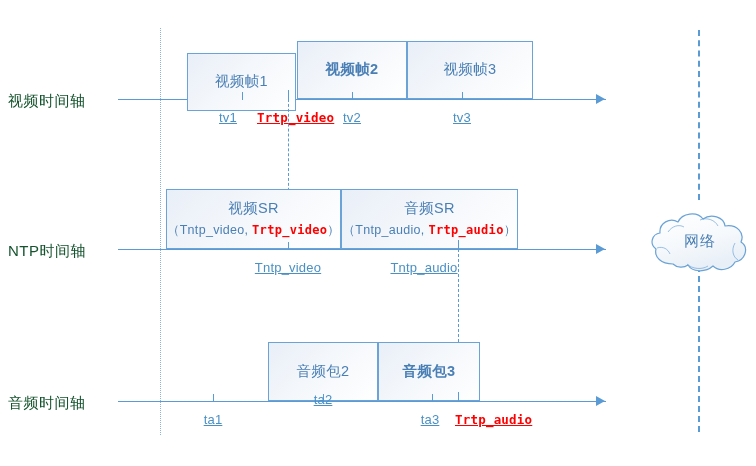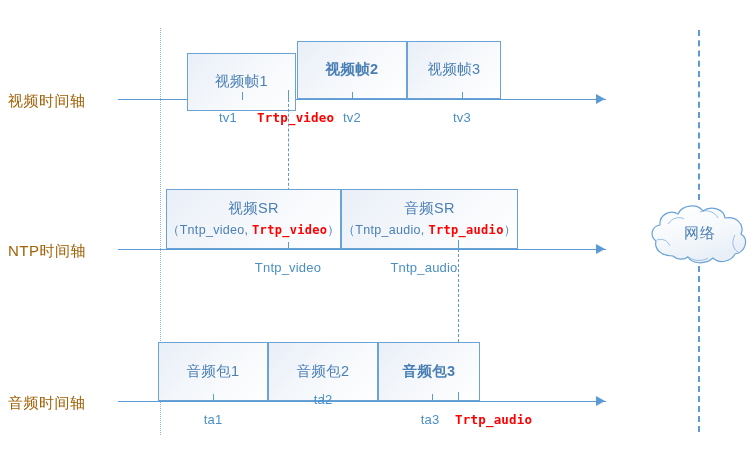--- a/index.html
+++ b/index.html
@@ -6,21 +6,21 @@
   body{
     width:756px;height:466px;
     font-family:"Liberation Sans","DejaVu Sans",sans-serif;
     overflow:hidden;
   }
   #stage{position:relative;width:756px;height:466px;background:#fff;}
 
   
   .axis-label{
     position:absolute;
-    color:#a16207;
+    color:#14532d;
     font-size:15px;
     line-height:1;
     white-space:nowrap;
     letter-spacing:.5px;
     text-align:right;
   }
 
   
   .axis-line{
     position:absolute;
@@ -43,20 +43,21 @@
   }
 
   
   .tick-label{
     position:absolute;
     font-size:13px;
     color:#4a90c4;
     white-space:nowrap;
     transform:translateX(-50%);
     letter-spacing:.2px;
+    text-decoration:underline;
   }
   .tick-label.red{
     color:#ff0000;
     font-family:"DejaVu Sans Mono","Liberation Mono",monospace;
     font-size:12.5px;
     font-weight:600;
   }
   .tick-label.lft{transform:none;}
 
   
@@ -132,21 +133,21 @@
 
   <div class="axis-line" style="left:118px;top:99px;width:488px;"></div>
   <div class="axis-arrow" style="left:596px;top:93.5px;"></div>
 
   <div class="box" style="left:187px;top:53px;width:109px;height:58px;">
     <span class="ttl">视频帧1</span>
   </div>
   <div class="box" style="left:297px;top:41px;width:110px;height:58px;font-weight:bold;">
     <span class="ttl">视频帧2</span>
   </div>
-  <div class="box" style="left:407px;top:41px;width:94px;height:58px;">
+  <div class="box" style="left:407px;top:41px;width:126px;height:58px;">
     <span class="ttl">视频帧3</span>
   </div>
 
   <div class="tick" style="left:242px;top:92px;height:8px;"></div>
   <div class="tick" style="left:288px;top:90px;height:10px;"></div>
   <div class="tick" style="left:352px;top:92px;height:8px;"></div>
   <div class="tick" style="left:462px;top:92px;height:8px;"></div>
 
   <div class="tick-label" style="left:228px;top:110px;">tv1</div>
   <div class="tick-label red lft" style="left:257px;top:110px;">Trtp_video</div>
@@ -176,41 +177,38 @@
   <div class="tick-label" style="left:288px;top:260px;">Tntp_video</div>
   <div class="tick-label" style="left:424px;top:260px;">Tntp_audio</div>
 
   <div class="vdash" style="left:458px;top:249px;height:153px;"></div>
 
   <div class="axis-label" style="left:8px;top:395px;">音频时间轴</div>
 
   <div class="axis-line" style="left:118px;top:401px;width:488px;"></div>
   <div class="axis-arrow" style="left:596px;top:395.5px;"></div>
 
-  <div class="box" style="left:158px;top:342px;width:110px;height:59px;">
-    <span class="ttl">音频包1</span>
-  </div>
   <div class="box" style="left:268px;top:342px;width:110px;height:59px;align-items:center;">
     <span class="ttl">音频包2</span>
   </div>
   <div class="box" style="left:378px;top:342px;width:102px;height:59px;font-weight:bold;">
     <span class="ttl">音频包3</span>
   </div>
 
   <div class="tick" style="left:213px;top:394px;height:8px;"></div>
   <div class="tick" style="left:323px;top:394px;height:8px;"></div>
   <div class="tick" style="left:432px;top:394px;height:8px;"></div>
   <div class="tick" style="left:458px;top:392px;height:10px;"></div>
 
   <div class="tick-label" style="left:213px;top:412px;">ta1</div>
   <div class="tick-label" style="left:323px;top:392px;text-align:center;">ta2</div>
   <div class="tick-label" style="left:430px;top:412px;">ta3</div>
   <div class="tick-label red lft" style="left:455px;top:412px;">Trtp_audio</div>
 
-  <div class="cloud-wrap" style="left:645px;top:200px;width:110px;height:70px;">
+  <div class="cloud-wrap" style="left:645px;top:208px;width:110px;height:70px;">
     <svg width="110" height="70" viewBox="0 0 110 70">
       <defs>
         <linearGradient id="cg" x1="0" y1="0" x2="0.4" y2="1">
           <stop offset="0%" stop-color="#ffffff"></stop>
           <stop offset="55%" stop-color="#f6f9fc"></stop>
           <stop offset="100%" stop-color="#e8eff7"></stop>
         </linearGradient>
       </defs>
       <path d="M28,56
                C16,56 9,49 11,41

